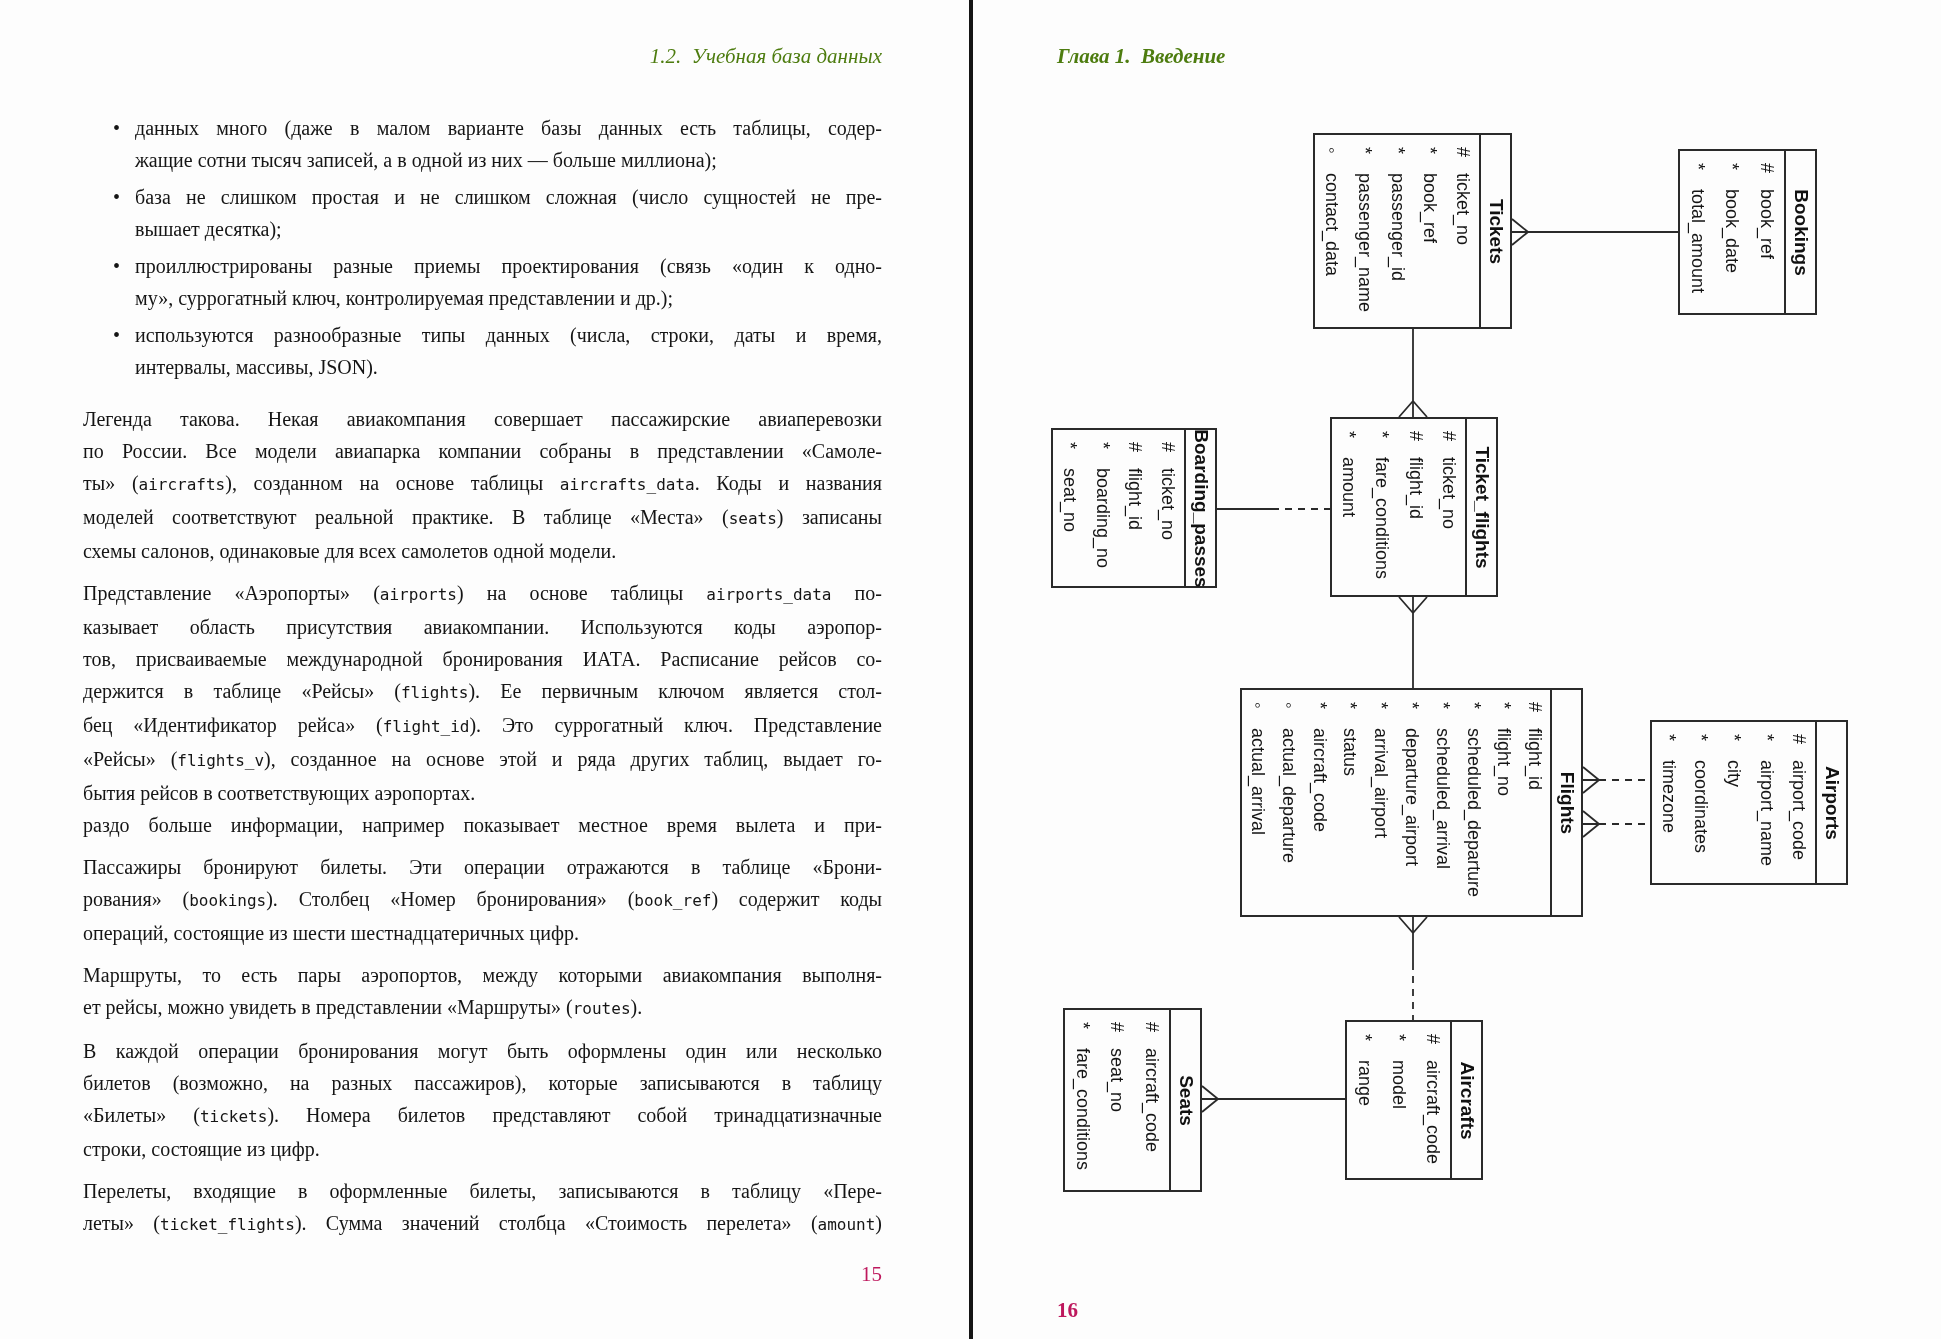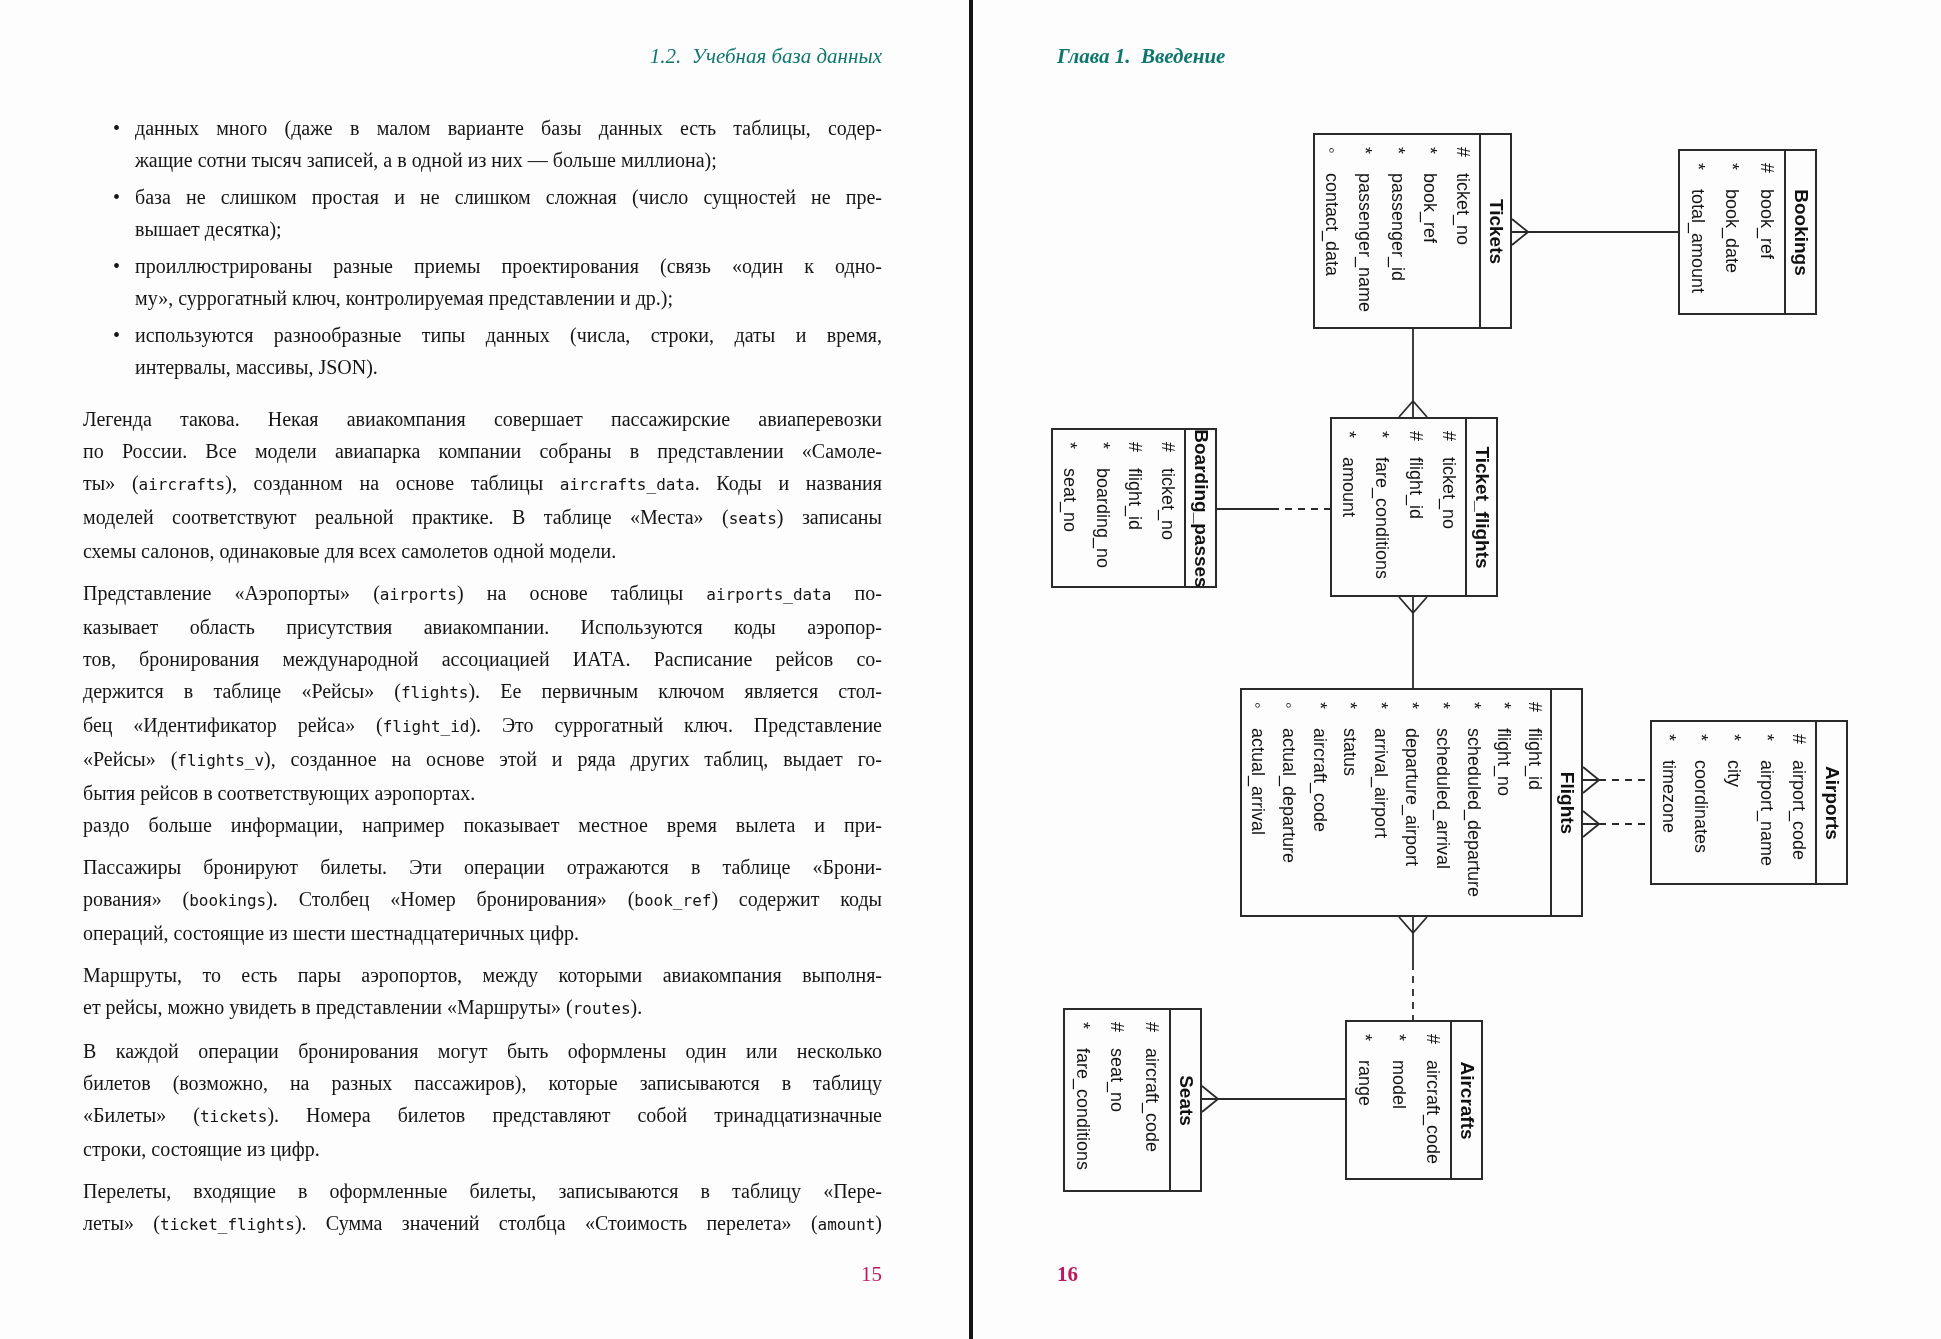--- a/index.html
+++ b/index.html
@@ -8,34 +8,34 @@
     background:#fdfdfd;color:#111;
     font-family:"Liberation Serif","DejaVu Serif",serif;
   }
   .spread{position:relative;width:1941px;height:1339px;background:#fdfdfd;}
   .divider{position:absolute;left:969px;top:0;width:4px;height:1339px;background:#151515;}
 
   
   .page-left{position:absolute;left:83px;top:0;width:799px;height:1339px;}
   .running-head{
     position:absolute;top:44px;left:0;width:100%;
-    font-style:italic;font-size:21px;color:#0f766e;
+    font-style:italic;font-size:21px;color:#4d7c0f;
   }
   .running-head.right-align{text-align:right;}
   .lp-body{position:absolute;left:0;top:112px;width:799px;font-size:20px;line-height:32px;color:#151515;}
   .bullets{margin-bottom:20px;}
   .bullet-item{position:relative;padding-left:52px;margin-bottom:5px;}
   .bullet-dot{position:absolute;left:30px;top:0;font-size:20px;}
   .para{margin-bottom:10px;}
   .tline{text-align:justify;text-align-last:justify;}
   .tline.last{text-align-last:left;}
   .mono{font-family:"DejaVu Sans Mono","Liberation Mono",monospace;font-size:0.8em;}
   .page-num{position:absolute;top:1262px;font-size:21px;color:#be185d;}
   .page-num.pn-left{right:0;text-align:right;}
-  .page-num.pn-right{left:0;text-align:left;}
+  .page-num.pn-right{left:0;text-align:left;margin-top:36px;}
 
   
   .page-right{position:absolute;left:1057px;top:0;width:800px;height:1339px;font-weight:bold;}
 
   
   .entity{
     position:absolute;box-sizing:border-box;
     border:2px solid #2a2a2a;background:#fdfdfd;
   }
   .rot{
@@ -103,21 +103,21 @@
       <div class="para">
           <div class="tline"><span>Легенда такова. Некая авиакомпания совершает пассажирские авиаперевозки</span></div>
           <div class="tline"><span>по России. Все модели авиапарка компании собраны в представлении «Самоле-</span></div>
           <div class="tline"><span>ты» (</span><span class="mono">aircrafts</span><span>), созданном на основе таблицы </span><span class="mono">aircrafts_data</span><span>. Коды и названия</span></div>
           <div class="tline"><span>моделей соответствуют реальной практике. В таблице «Места» (</span><span class="mono">seats</span><span>) записаны</span></div>
           <div class="tline last"><span>схемы салонов, одинаковые для всех самолетов одной модели.</span></div>
         </div>
       <div class="para">
           <div class="tline"><span>Представление «Аэропорты» (</span><span class="mono">airports</span><span>) на основе таблицы </span><span class="mono">airports_data</span><span> по-</span></div>
           <div class="tline"><span>казывает область присутствия авиакомпании. Используются коды аэропор-</span></div>
-          <div class="tline"><span>тов, бронирования международной ассоциацией ИАТА. Расписание рейсов со-</span></div>
+          <div class="tline"><span>тов, присваиваемые международной бронирования ИАТА. Расписание рейсов со-</span></div>
           <div class="tline"><span>держится в таблице «Рейсы» (</span><span class="mono">flights</span><span>). Ее первичным ключом является стол-</span></div>
           <div class="tline"><span>бец «Идентификатор рейса» (</span><span class="mono">flight_id</span><span>). Это суррогатный ключ. Представление</span></div>
           <div class="tline"><span>«Рейсы» (</span><span class="mono">flights_v</span><span>), созданное на основе этой и ряда других таблиц, выдает го-</span></div>
           <div class="tline last"><span>бытия рейсов в соответствующих аэропортах.</span></div>
           <div class="tline"><span>раздо больше информации, например показывает местное время вылета и при-</span></div>
         </div>
       <div class="para">
           <div class="tline"><span>Пассажиры бронируют билеты. Эти операции отражаются в таблице «Брони-</span></div>
           <div class="tline"><span>рования» (</span><span class="mono">bookings</span><span>). Столбец «Номер бронирования» (</span><span class="mono">book_ref</span><span>) содержит коды</span></div>
           <div class="tline last"><span>операций, состоящие из шести шестнадцатеричных цифр.</span></div>

